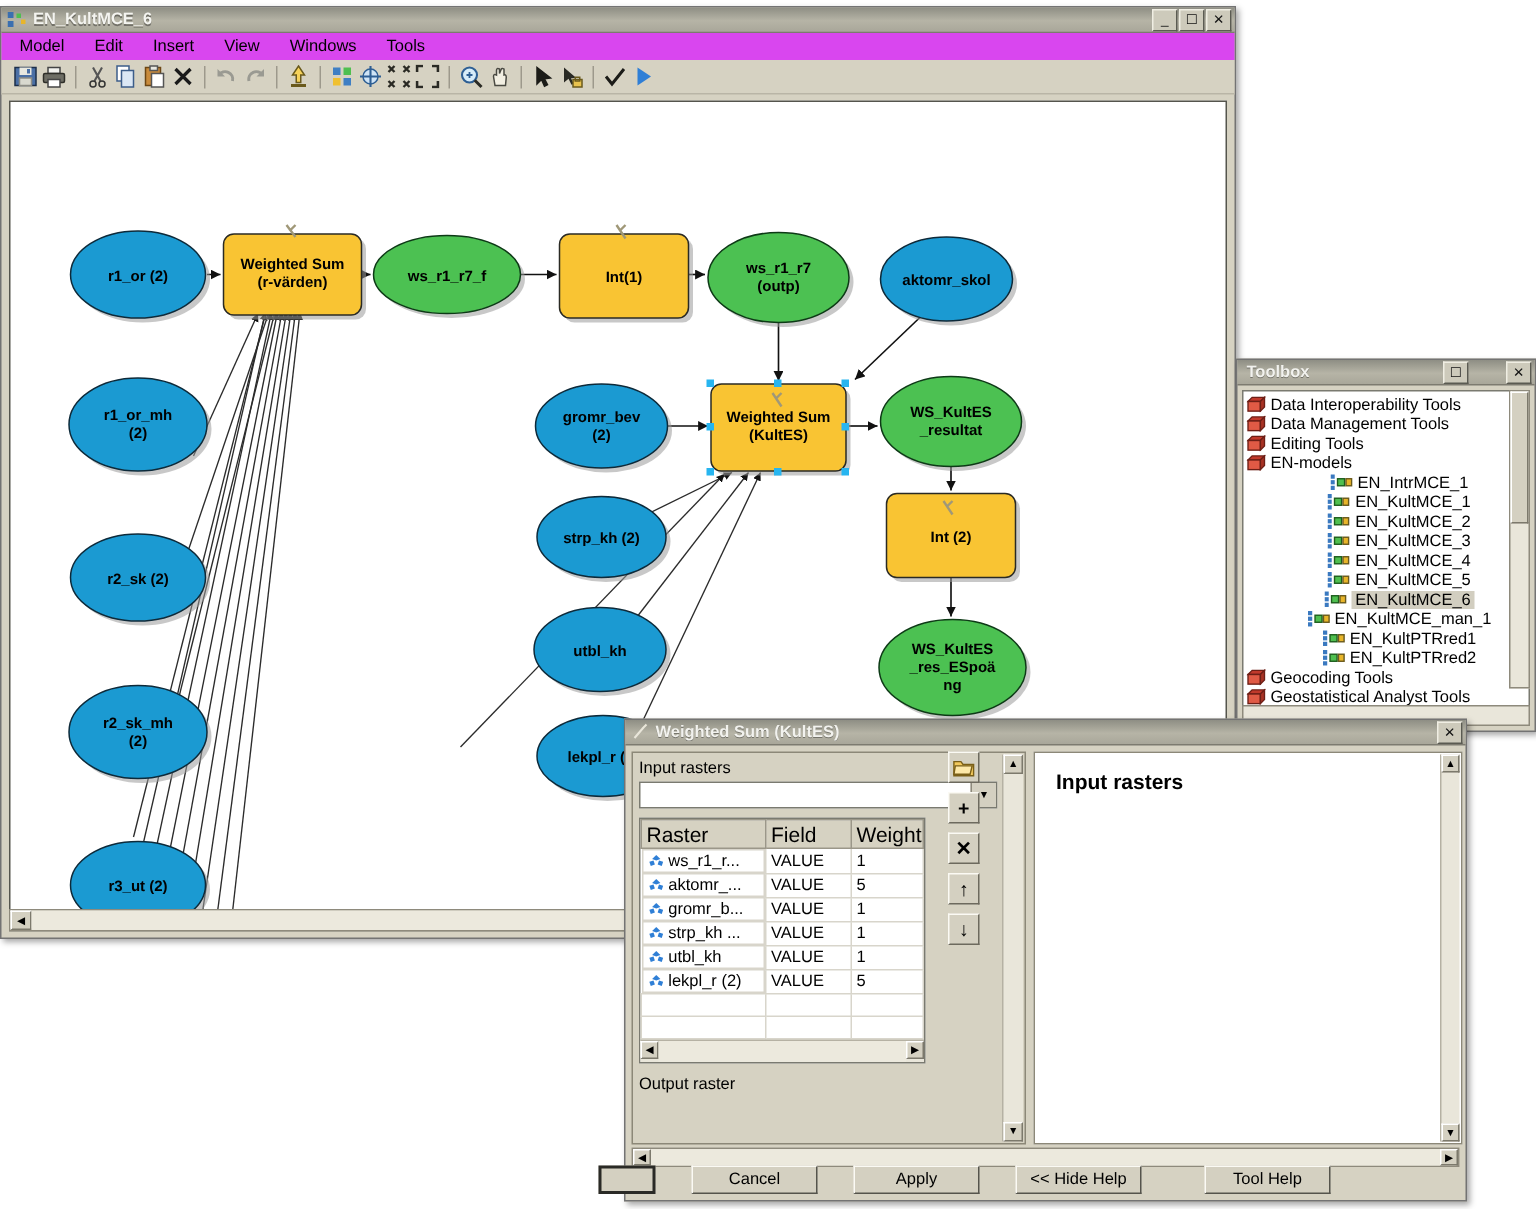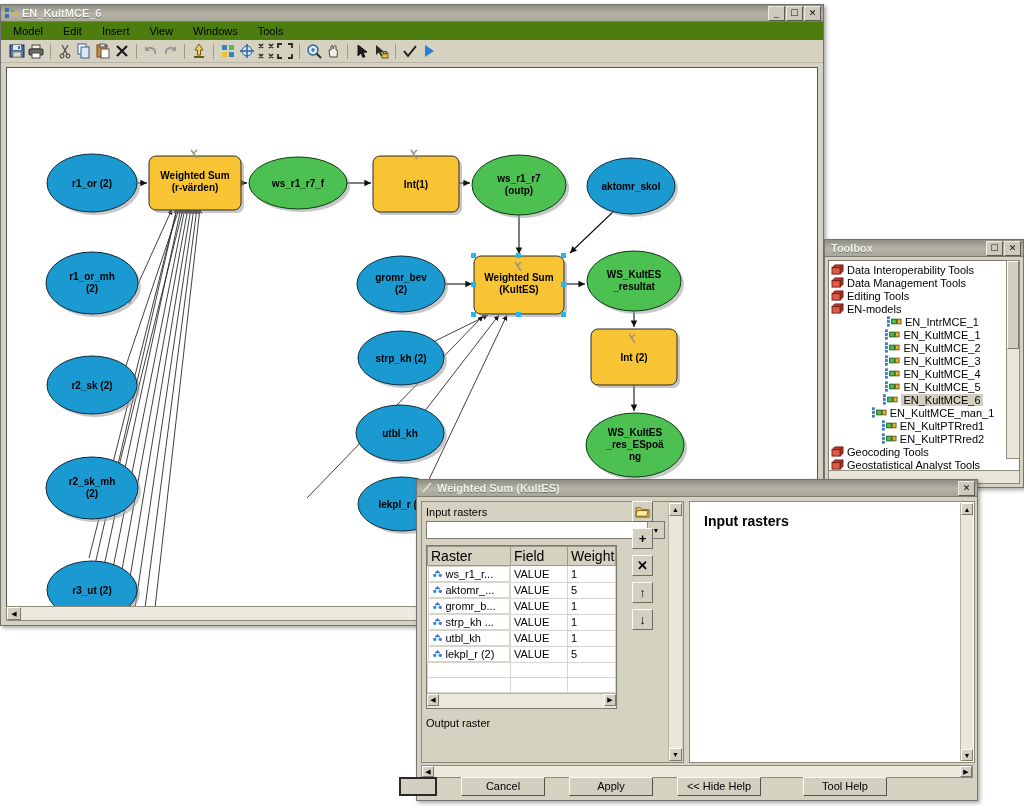--- a/index.html
+++ b/index.html
@@ -18,41 +18,41 @@
   .tb-btn{width:15px;height:13px;margin-left:1px;background:#cdcabb;
           border:1px solid #5b5b52;border-top-color:#f0eee3;border-left-color:#f0eee3;
           display:flex;align-items:center;justify-content:center;
           font-size:9px;line-height:1;color:#111;font-family:"Liberation Sans",sans-serif;}
 
   
   #model-window{left:0;top:4px;width:824px;height:622px;background:#d6d2c2;}
   #model-titlebar .tb-title{color:#f4f4f0;}
   .model-icon{width:13px;height:11px;margin-left:2px;flex:0 0 auto;}
   .menubar{height:18px;display:flex;align-items:center;padding-left:10px;gap:16px;
-           background:#4d7c0f;font-size:11px;}
+           background:#d946ef;font-size:11px;}
   .menubar span{padding:1px 2px;}
   .toolbar{height:22px;display:flex;align-items:center;padding-left:8px;gap:3px;
            background:#d6d2c2;border-bottom:1px solid #b9b5a6;}
   .tb-sep{width:1px;height:15px;background:#9d998c;margin:0 3px;}
   .ticon{width:16px;height:16px;display:block;}
 
   
   #model-canvas-wrap{position:absolute;left:5px;top:62px;width:812px;height:554px;
         background:#ffffff;border:1px solid #55554d;box-sizing:border-box;overflow:hidden;}
   #model-canvas{position:absolute;left:0;top:0;width:798px;height:540px;}
   .hscroll{position:absolute;left:5px;bottom:4px;width:812px;height:15px;
       background:#d8d5c6;border:1px solid #8e8a7c;box-sizing:border-box;display:flex;}
   .sb-arrow{width:14px;height:13px;background:#d4d0c1;border:1px solid #7c796c;
       border-top-color:#fff;border-left-color:#fff;box-sizing:border-box;
       display:flex;align-items:center;justify-content:center;font-size:7px;}
   .sb-track{flex:1 1 auto;background:#ece9dd;}
 
   
   #toolbox-window{left:824px;top:239px;width:200px;height:249px;}
-  #toolbox-window .titlebar{background:linear-gradient(to bottom,#8e8e84,#b6b4a6 55%,#a9a79a);}
+  #toolbox-window .titlebar{background:linear-gradient(to bottom,#8e8e84,#b6b4a6 55%,#a9a79a);gap:24px;}
   .tbx-body{position:absolute;left:3px;top:20px;right:3px;bottom:14px;background:#fff;
       border:1px solid #7a7a70;box-sizing:border-box;overflow:hidden;}
   .tbx-list{padding:2px 0 0 2px;}
   .tbx-row{display:flex;align-items:center;height:13px;font-size:11px;white-space:nowrap;}
   .tbx-row.child{padding-left:16px;justify-content:center;}
   .tbx-row .lbl{margin-left:3px;}
   .tbx-row.selected .lbl{background:#d2cec0;padding:0 2px;}
   .tbx-vscroll{position:absolute;right:3px;top:20px;width:14px;bottom:28px;
       background:#e9e6da;border:1px solid #8e8a7c;box-sizing:border-box;}
   .tbx-vscroll .thumb{position:absolute;left:0;top:0;width:12px;height:88px;background:#d4d0c1;

